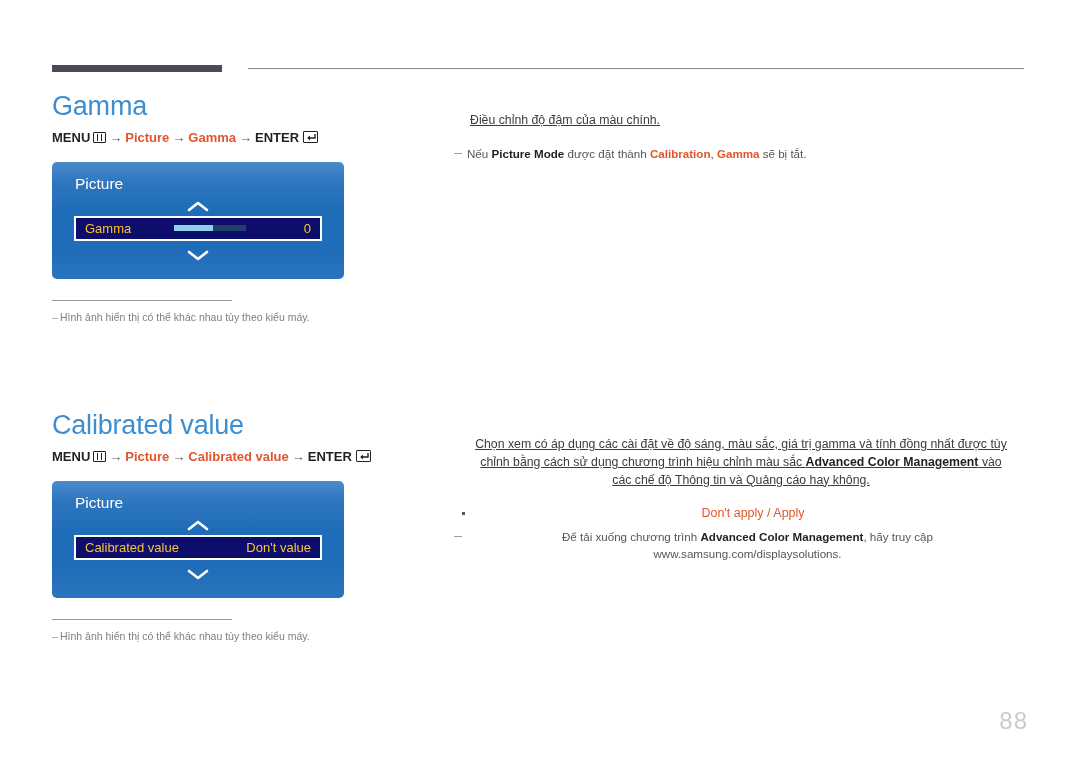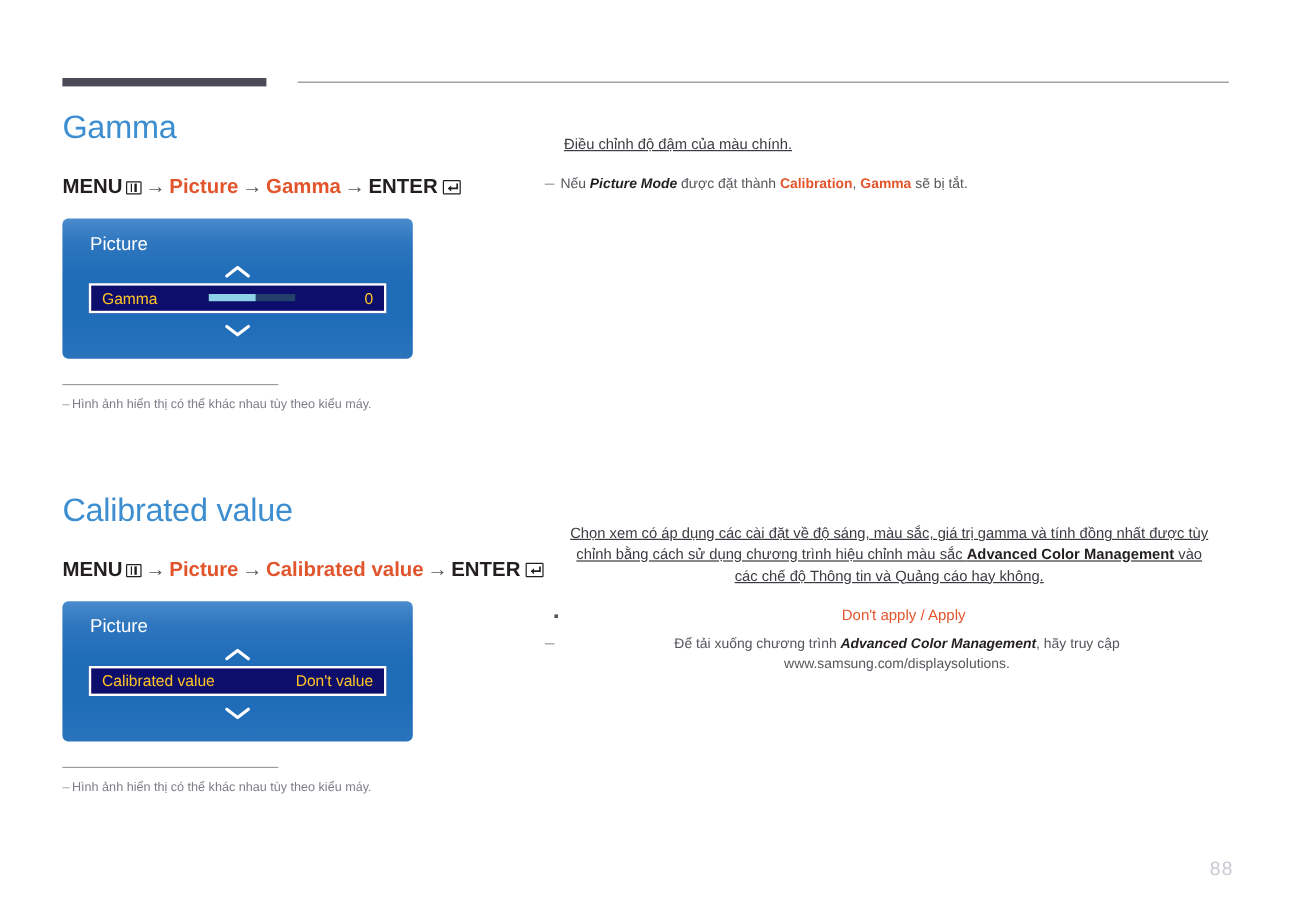--- a/index.html
+++ b/index.html
@@ -53,24 +53,24 @@
     font-size: 27px;
     font-weight: 400;
     color: #3d8ed0;
     letter-spacing: -0.2px;
     margin: 0;
     line-height: 1.1;
   }
 
   
   .menu-path {
-    font-size: 17px;
+    font-size: 13px;
     font-weight: bold;
     color: #231f20;
-    margin-top: 25px;
+    margin-top: 9px;
     white-space: nowrap;
     line-height: 1;
   }
   .menu-path .orange { color: #e2552c; }
   .menu-path .arrow {
     color: #55555c;
     font-weight: normal;
     padding: 0 3px;
   }
   .icon-menu {
@@ -220,21 +220,21 @@
   .note::before {
     content: "";
     position: absolute;
     left: 0;
     top: 7px;
     width: 8px;
     height: 1.5px;
     background: #9a9aa2;
   }
   .note .orange { color: #e2552c; font-weight: bold; }
-  .note b { color: #231f20; font-style: italic; }
+  .note b { color: #231f20; }
 
   .bullet-line {
     margin-top: 12px;
     padding-left: 24px;
     position: relative;
     font-size: 12.5px;
     font-weight: normal;
     color: #e2552c;
     line-height: 1.3;
   }
@@ -246,21 +246,21 @@
     width: 3px;
     height: 3px;
     background: #55555c;
   }
 
   
   .page-number {
     position: absolute;
     right: 52px;
     bottom: 30px;
-    font-size: 16px;
+    font-size: 24px;
     color: #c9c9d2;
     letter-spacing: 1px;
     line-height: 1;
   }
 </style>
 </head>
 <body>
 
 <div class="header-bar-thick"></div>
 <div class="header-bar-thin"></div>

